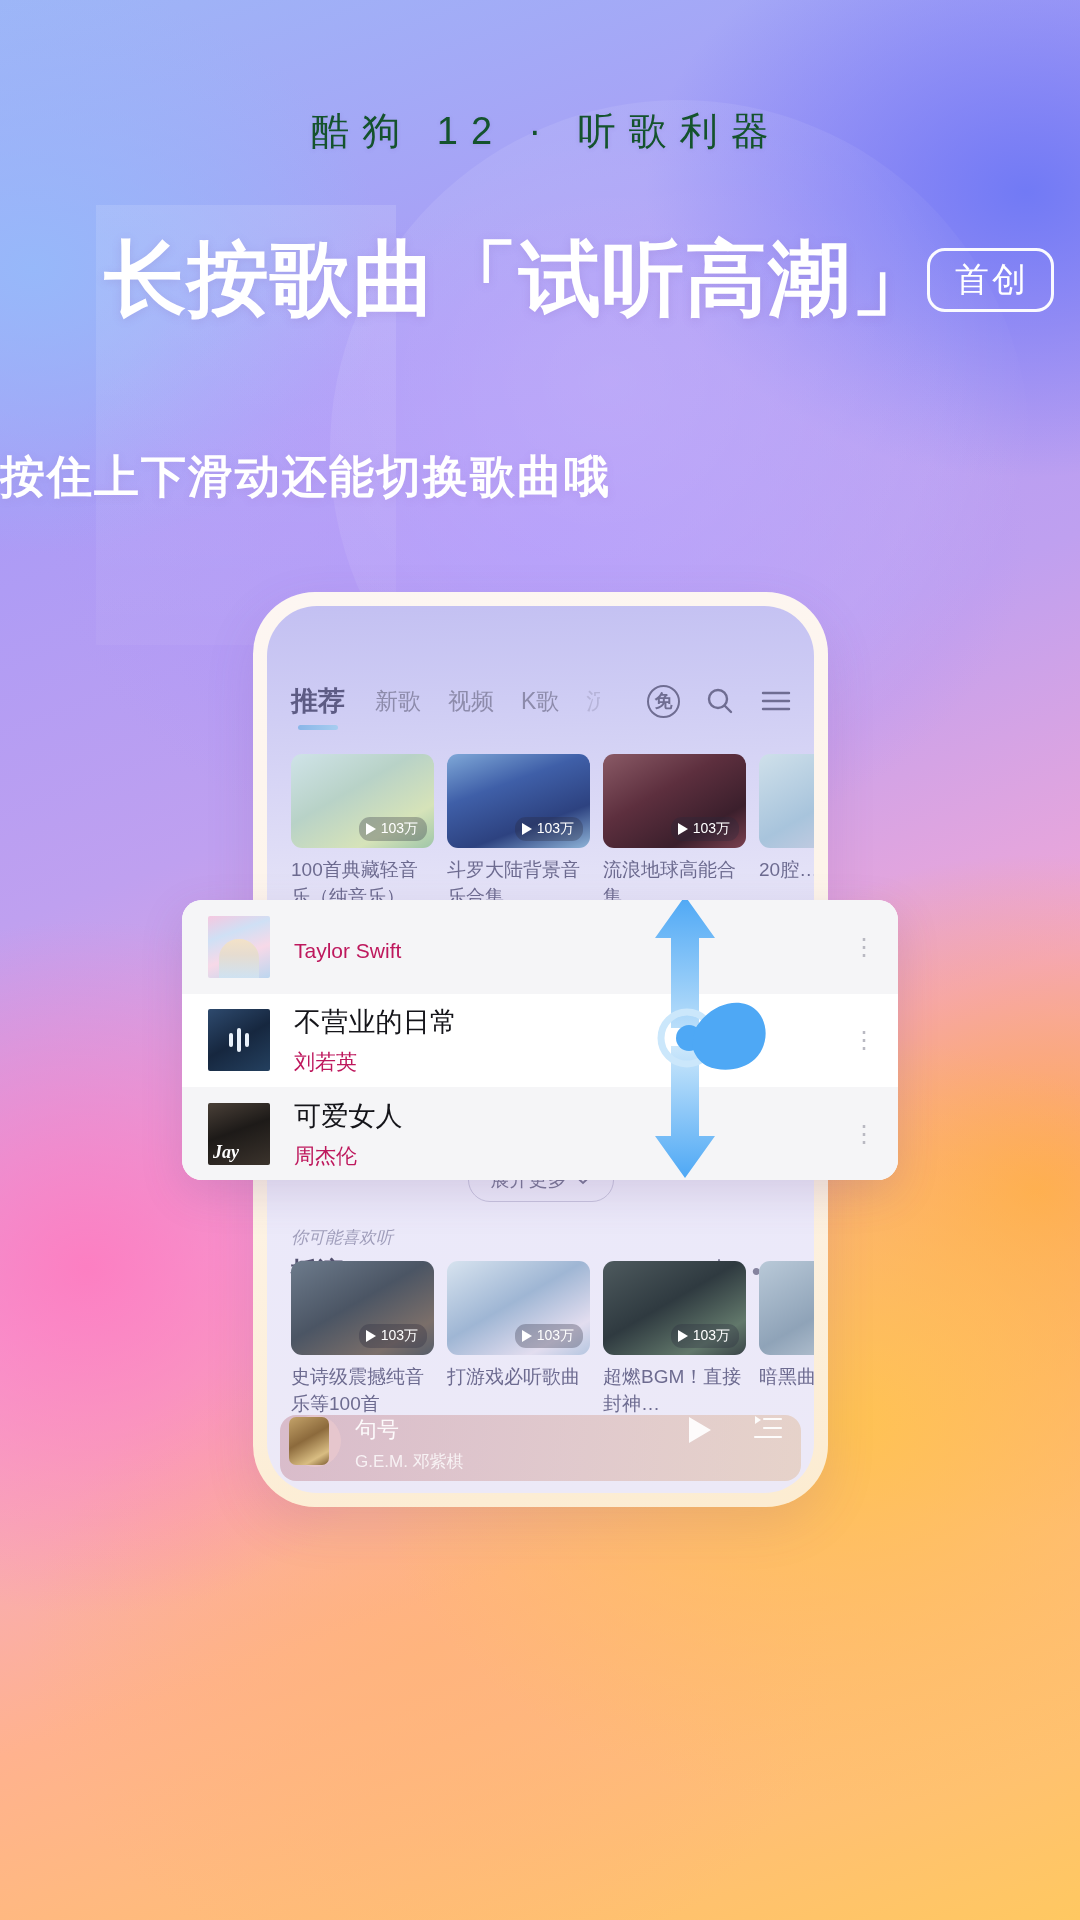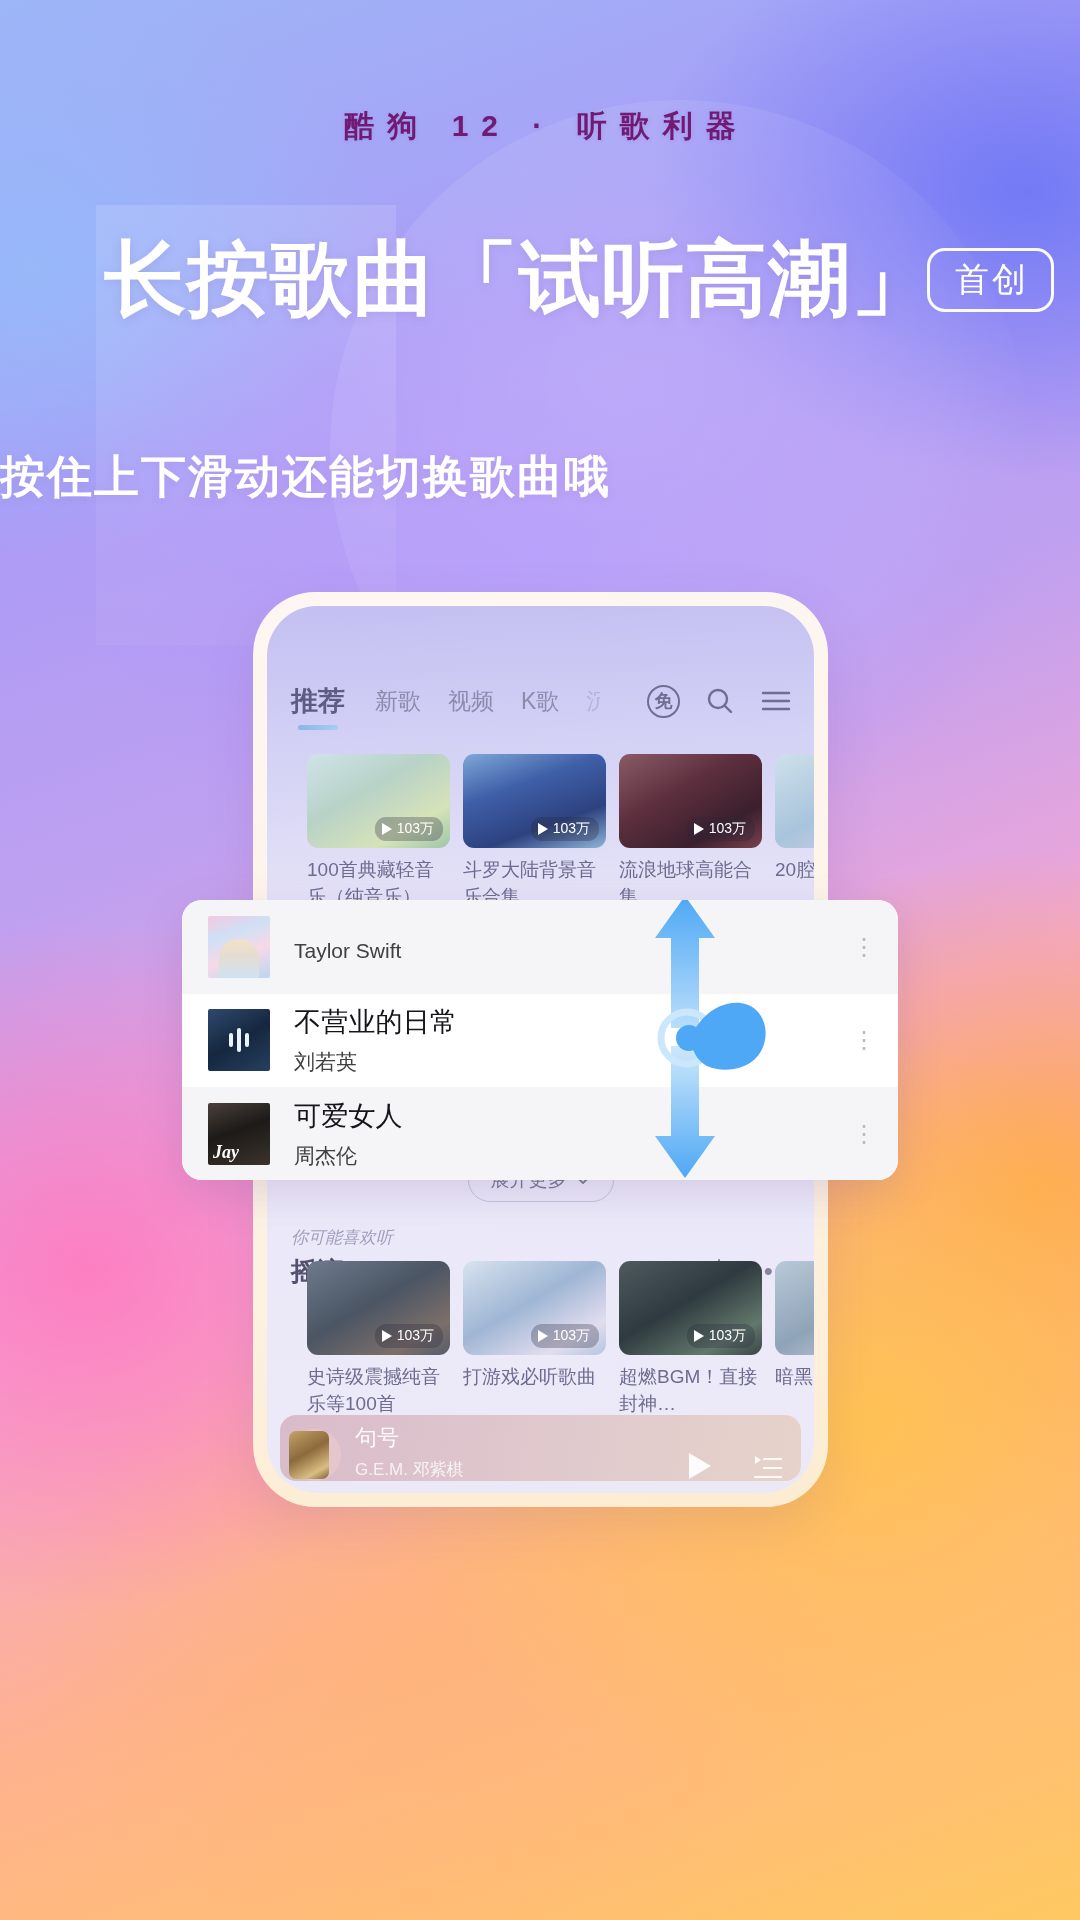--- a/index.html
+++ b/index.html
@@ -35,21 +35,21 @@
     left: 96px; top: 205px; width: 300px; height: 440px;
     background: linear-gradient(180deg, rgba(255,255,255,0.13), rgba(255,255,255,0.04));
   }
 
   
   #topbar {
     position: absolute; top: 106px; left: 0; width: 1080px;
     text-align: center;
   }
   #topbar .kicker {
-    font-size: 30px; font-weight: 700; color: #701a75;
+    font-size: 38px; font-weight: 400; color: #14532d;
     letter-spacing: 13px; text-indent: 13px;
     text-shadow: 0 1px 4px rgba(120,90,180,0.18);
   }
 
   #headline-wrap { position: absolute; top: 235px; left: 8px; width: 1080px; }
   #headline {
     position: relative;
     padding-left: 96px;
     font-size: 82px; font-weight: 800; color: #ffffff;
     letter-spacing: 1px; line-height: 1.08;
@@ -112,21 +112,21 @@
   .nav-ico { color: #6f6d92; display: flex; align-items: center; }
   .nav-ico + .nav-ico { margin-left: 24px; }
   #ico-free {
     width: 33px; height: 33px; border-radius: 50%;
     border: 2.5px solid #6f6d92;
     display: flex; align-items: center; justify-content: center;
     font-size: 18px; font-weight: 700; line-height: 1;
   }
 
   
-  .strip { position: absolute; left: 0; width: 100%; display: flex; padding-left: 40px; gap: 13px; }
+  .strip { position: absolute; left: 0; width: 100%; display: flex; padding-left: 24px; gap: 13px; }
   #strip-top { top: 148px; }
   #strip-bot { top: 655px; }
   .pl-card { width: 143px; flex: 0 0 143px; }
   .pl-thumb {
     width: 143px; height: 94px; border-radius: 11px;
     position: relative; overflow: hidden;
   }
   .pl-count {
     position: absolute; right: 7px; bottom: 7px;
     background: rgba(40,40,60,0.30);
@@ -192,21 +192,21 @@
   #sec .title { font-size: 26px; font-weight: 700; color: #53516f; margin-top: 5px; }
   #sec .acts { display: flex; align-items: center; gap: 28px; padding-bottom: 4px; }
   #sec svg { display: block; }
   #sec .more { color: #86849f; font-size: 26px; letter-spacing: 3px; line-height: 0.5; }
 
   
   #mini {
     position: absolute; left: 13px; right: 13px; bottom: 12px;
     height: 66px; border-radius: 16px;
     background: linear-gradient(100deg, rgba(205,160,175,0.62), rgba(215,175,170,0.55) 55%, rgba(225,190,160,0.52));
-    display: flex; align-items: flex-end; padding: 0 18px 0 9px; gap: 14px;
+    display: flex; align-items: flex-start; padding: 0 18px 0 9px; gap: 14px;
     overflow: hidden;
   }
   #mini .disc {
     width: 52px; height: 52px; border-radius: 50%;
     background: rgba(234,200,206,0.75);
     display:flex; align-items:center; justify-content:center; flex: 0 0 52px;
   }
   #mini .cover {
     width: 48px; height: 48px; border-radius: 7px;
     background: linear-gradient(150deg,#c4a36a 0%,#8c6a3c 45%,#d9bd82 80%,#7d5d34 100%);
@@ -230,21 +230,21 @@
   }
   .song {
     height: 93.5px; display: flex; align-items: center;
     padding: 0 26px 0 26px; gap: 24px; position: relative;
   }
   .song.alt { background: #f5f5f7; }
   .song.hl { background: #ffffff; }
   .song .cov { width: 62px; height: 62px; border-radius: 2px; flex: 0 0 62px; position: relative; overflow: hidden; }
   .song .meta { flex: 1; min-width: 0; }
   .song .t { font-size: 27px; color: #15151a; letter-spacing: 0.2px; }
-  .song .s { font-size: 21px; color: #404040; margin-top: 8px; }
+  .song .s { font-size: 21px; color: #be185d; margin-top: 8px; }
   .song .kebab { color: #b9b9c2; font-size: 24px; line-height: 0.52; letter-spacing: 0; width: 20px; text-align: center; }
 
   .cov-ts { background: linear-gradient(160deg,#f5c8e0 0%,#cfe0f5 30%,#f7d9e8 60%,#bcd6ef 100%); }
   .cov-ts::after {
     content:""; position:absolute; left:18%; top:38%; width:64%; height:62%;
     border-radius: 50% 50% 0 0;
     background: linear-gradient(180deg,#f3e2c8 0%,#e6dcd0 40%,#cfe2f2 100%);
   }
   .cov-lry { background: linear-gradient(150deg,#2e4a6e 0%,#16273f 50%,#24405f 100%); }
   .cov-jay { background: linear-gradient(160deg,#4a4038 0%,#1d1a18 45%,#3b332c 100%); }

